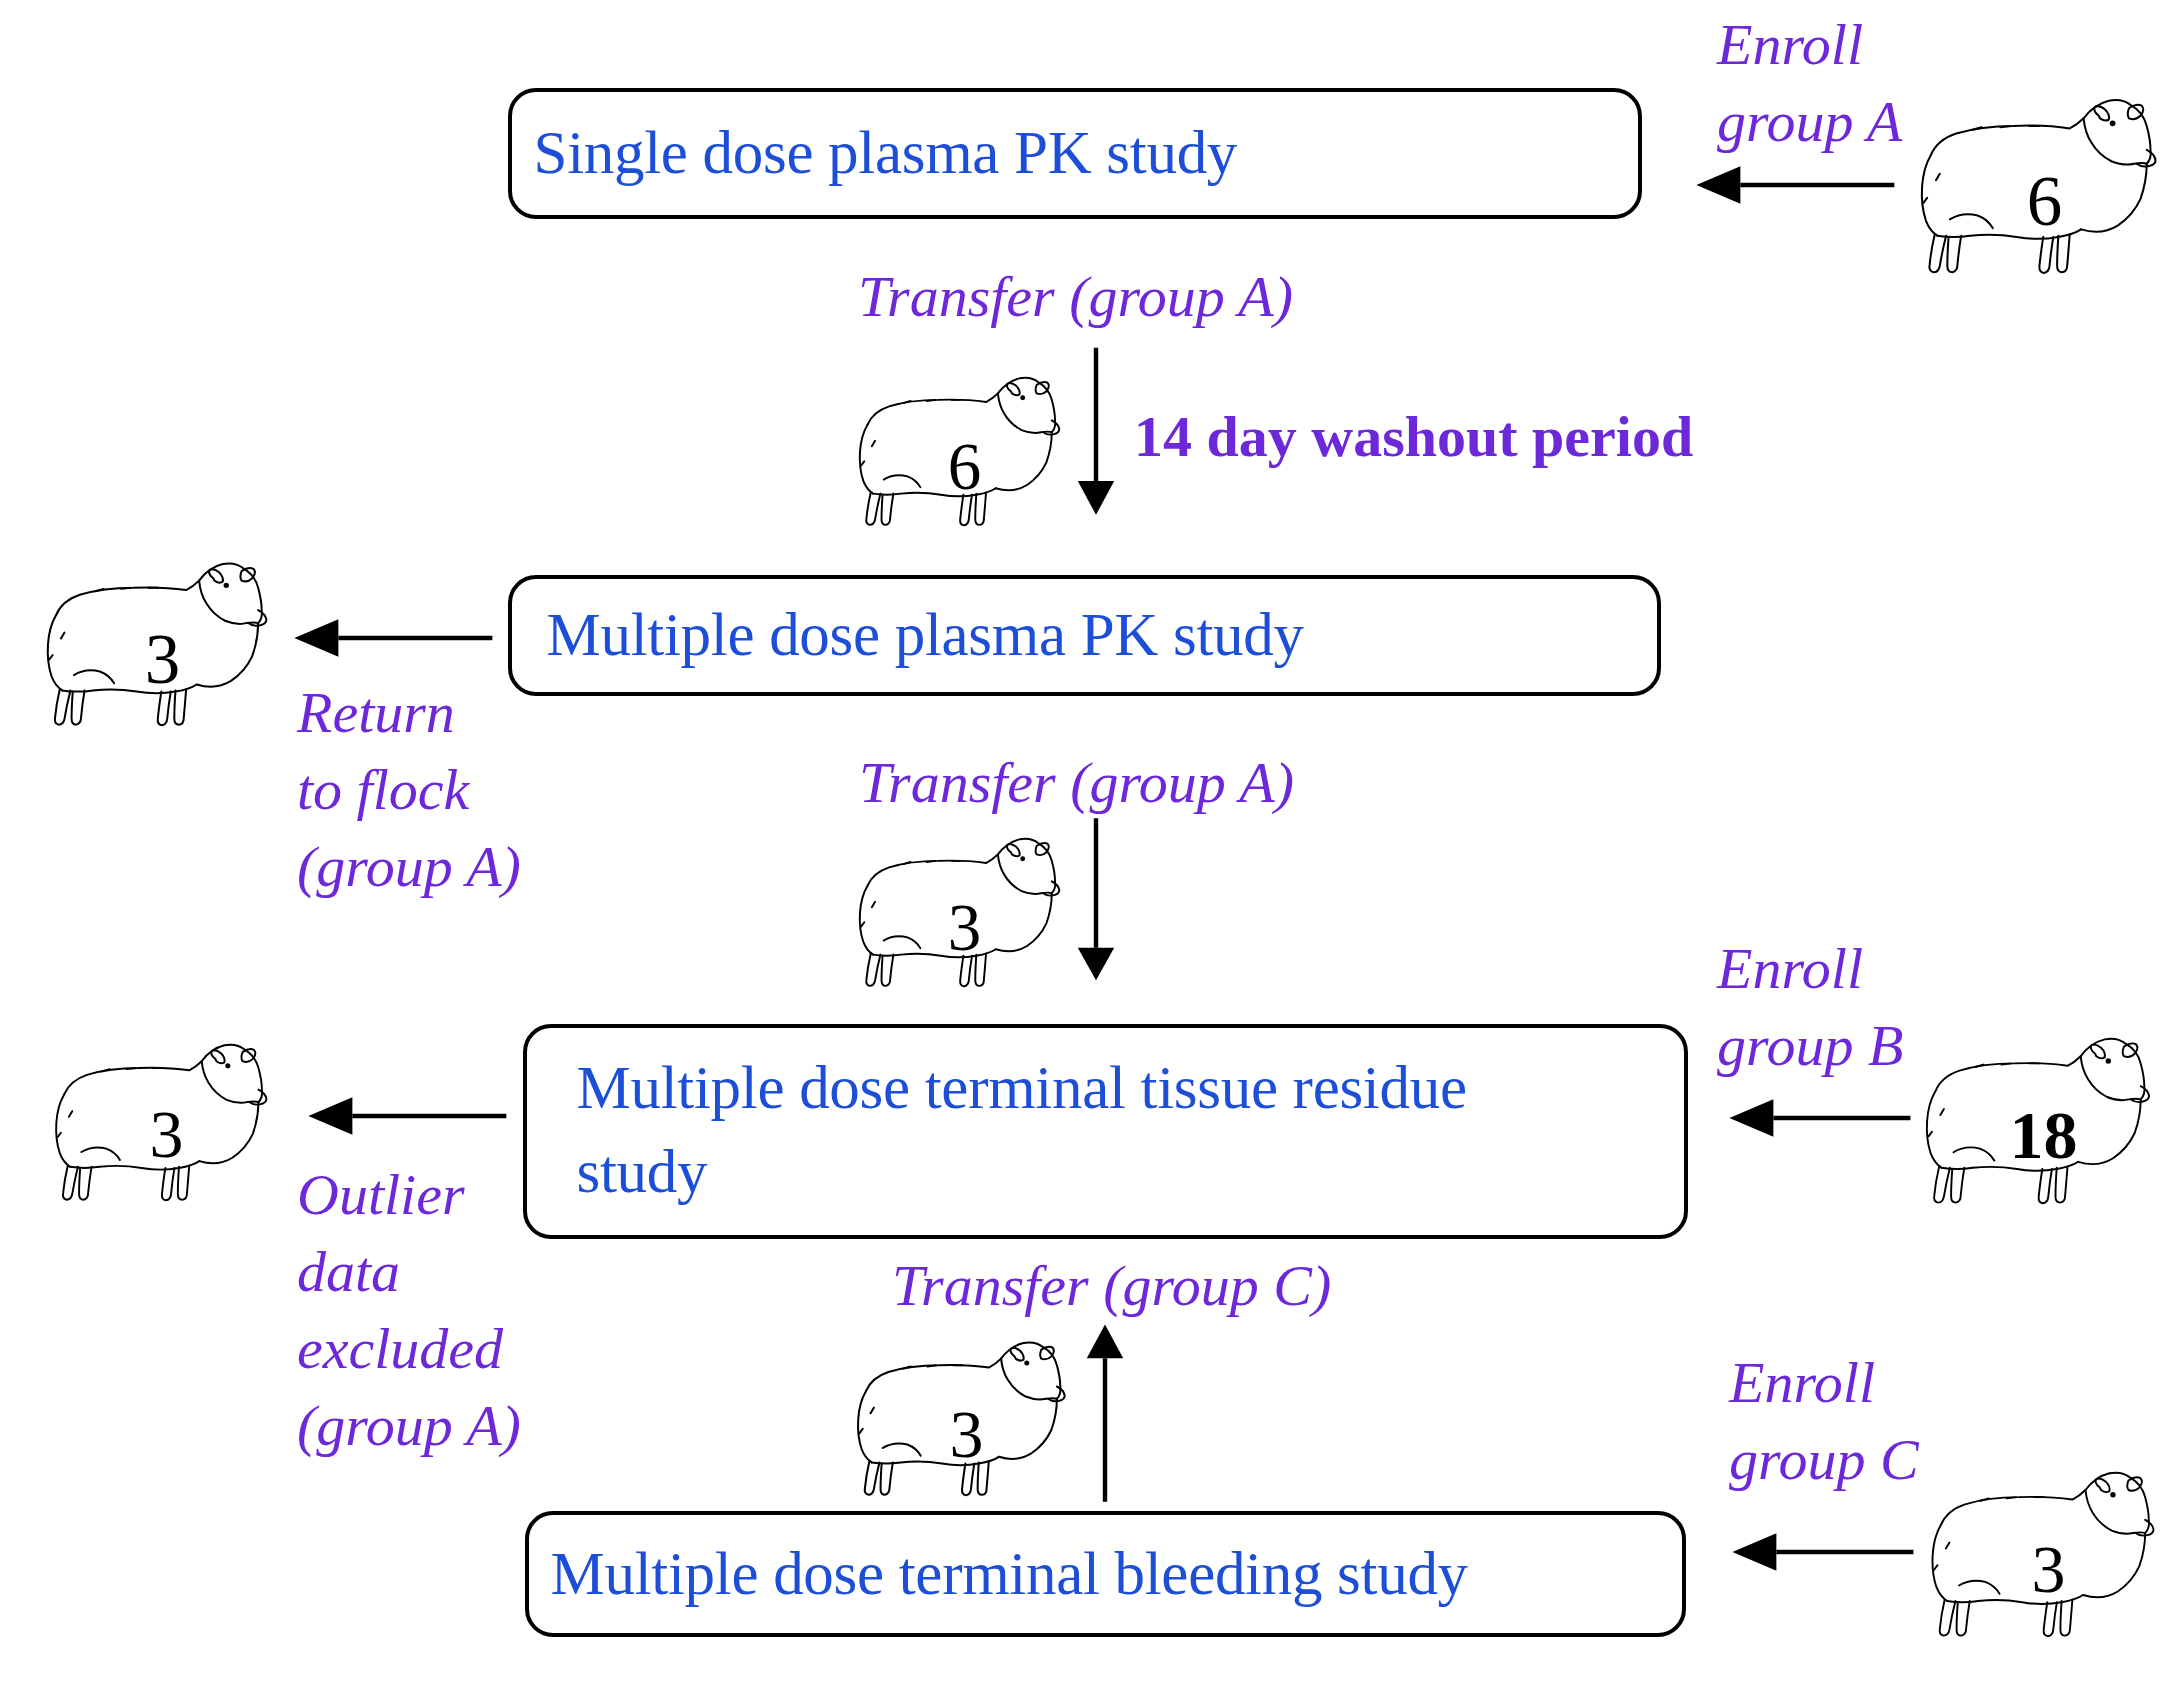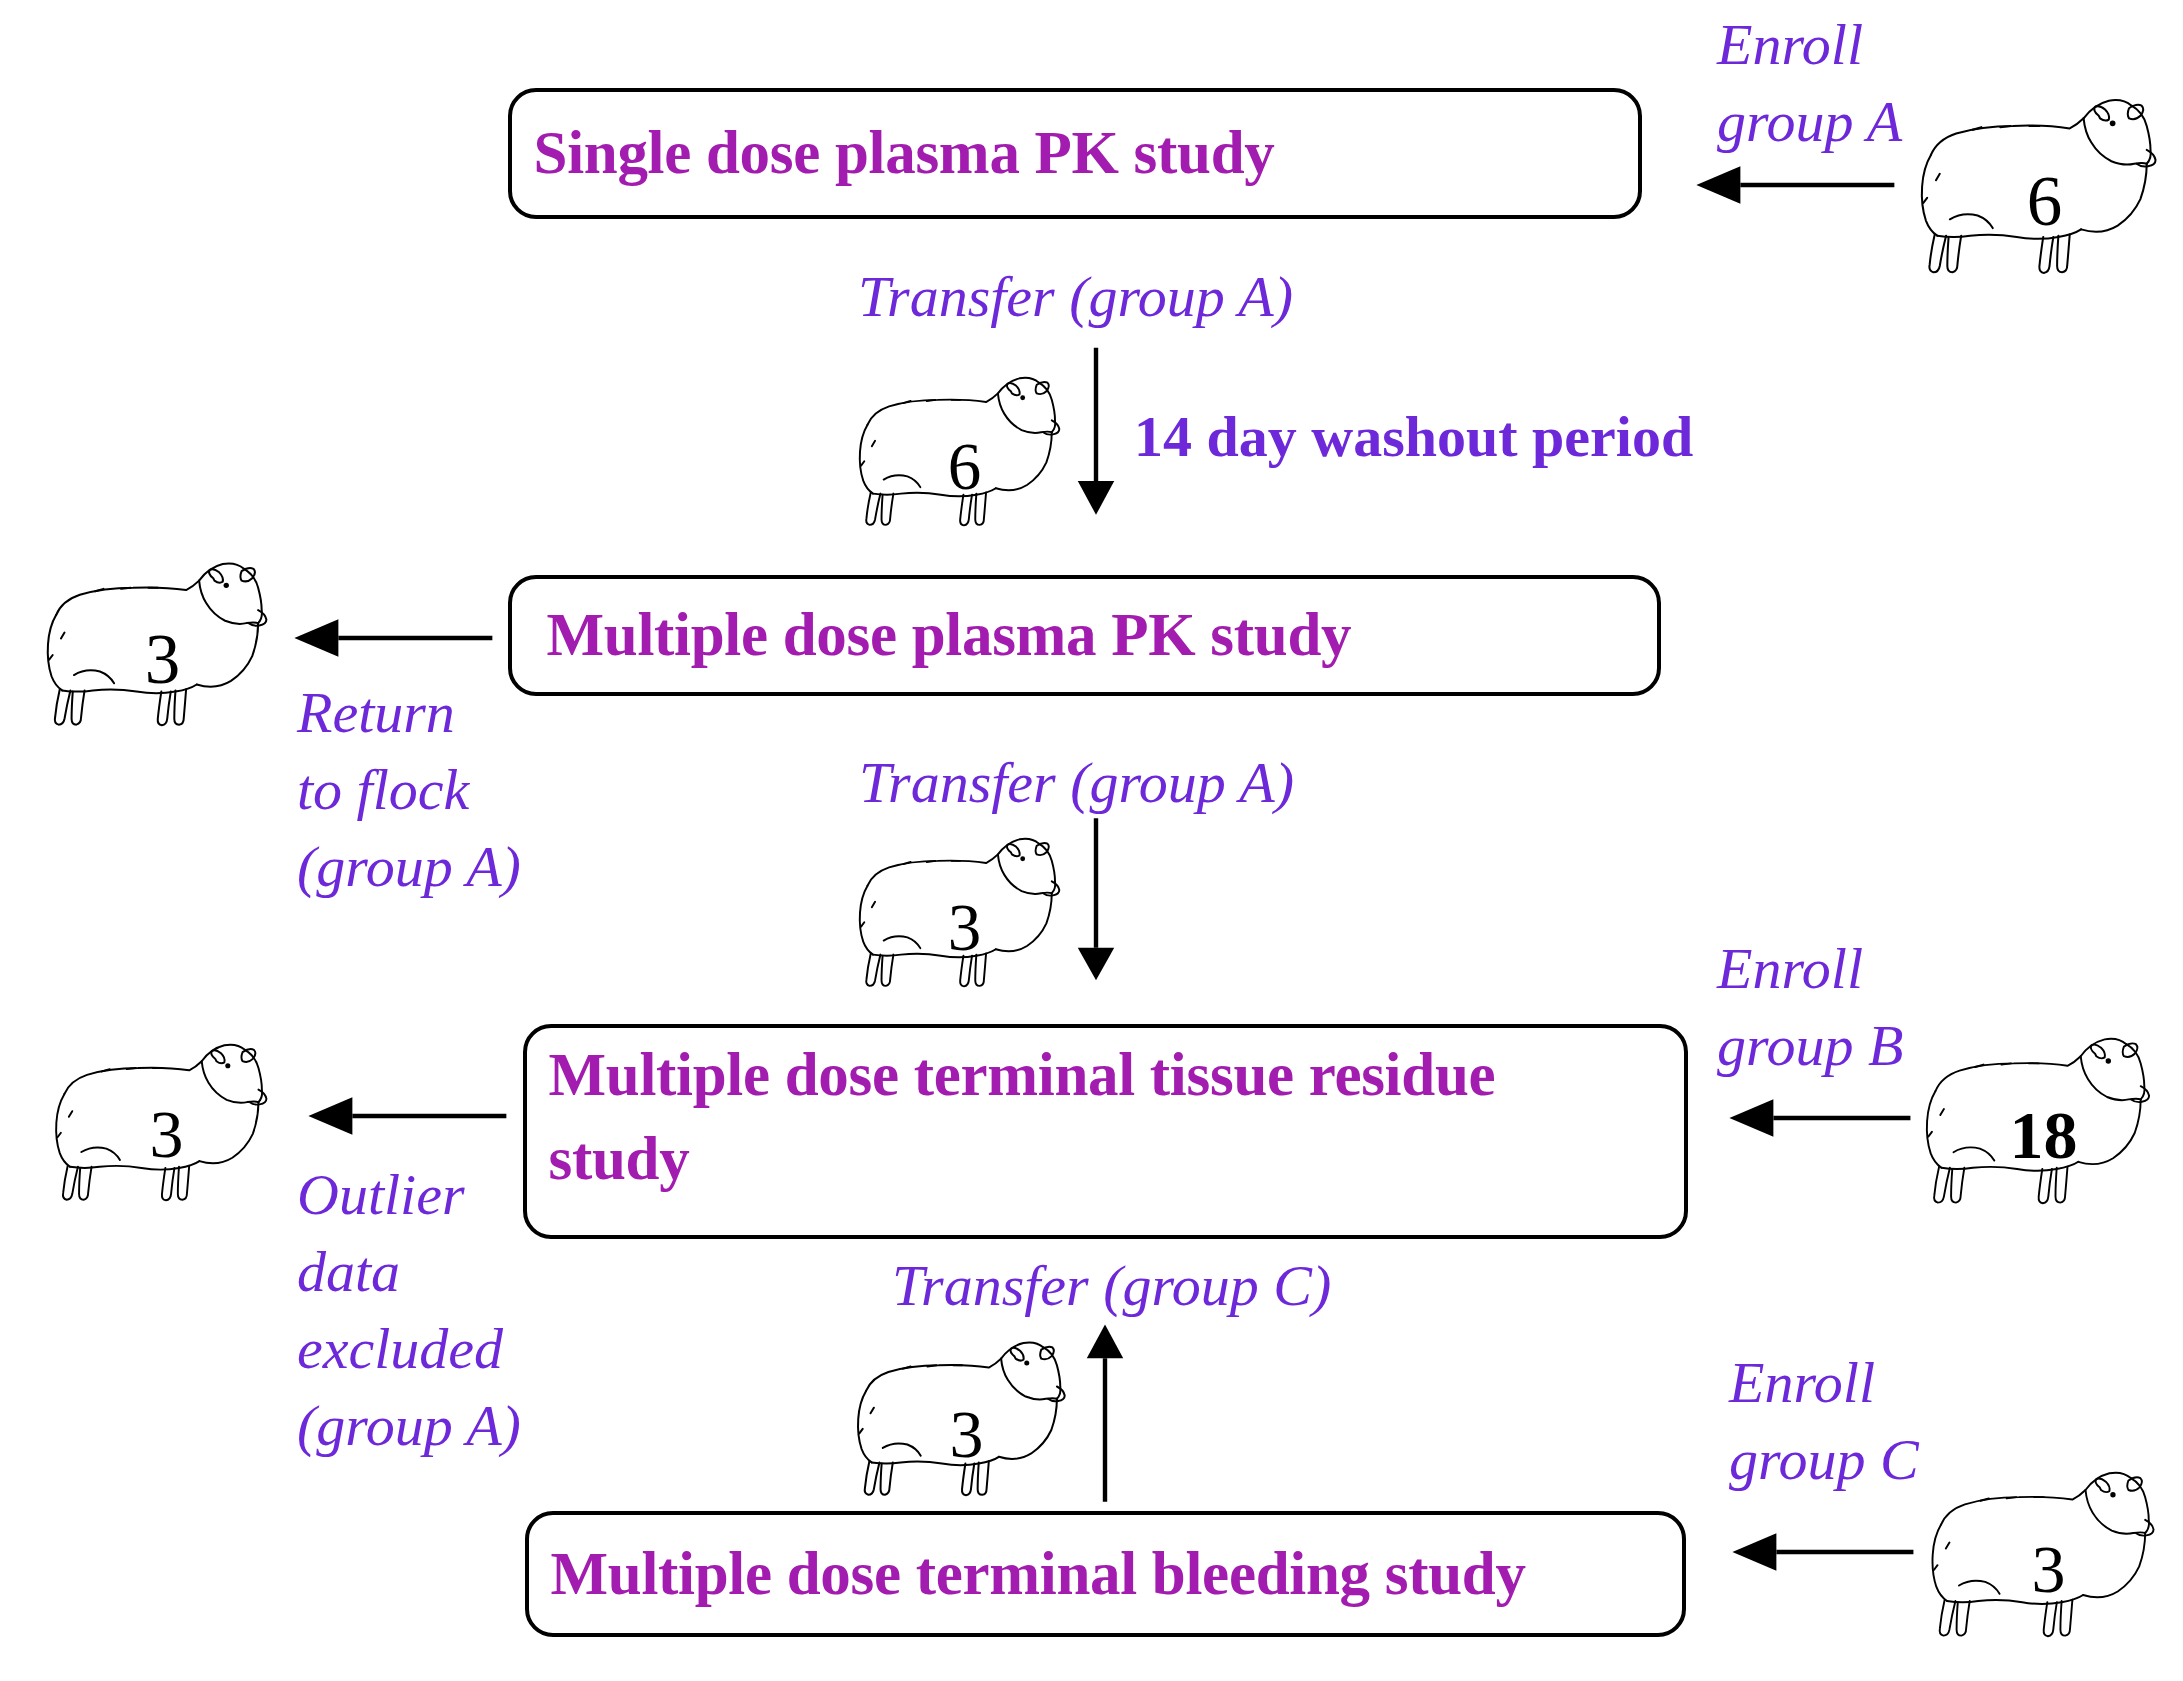--- a/index.html
+++ b/index.html
@@ -26,26 +26,25 @@
     border-radius: 28px;
     background: #ffffff;
     display: flex;
     align-items: center;
     justify-content: flex-start;
   }
   .study-box .box-label {
     font-family: "Liberation Serif", "DejaVu Serif", serif;
     font-size: 61px;
     line-height: 1.38;
-    color: #a21caf;
+    color: #1d4ed8;
     padding-left: 21.5px;
     padding-right: 16.4px;
     white-space: pre-line;
     letter-spacing: -0.3px;
-    font-weight: bold;
   }
 
   
   .anno {
     position: absolute;
     font-family: "Liberation Serif", "DejaVu Serif", serif;
     font-style: italic;
     font-size: 58px;
     line-height: 1.33;
     color: #6d28d9;
@@ -242,21 +241,21 @@
         <path d="M58 250 Q56 276 56 296 Q56 306 64 306 Q72 304 72 294 Q74 272 78 248"></path>
         <path d="M208 250 Q204 276 202 296 Q201 306 209 307 Q217 306 218 296 Q220 274 224 250"></path>
         <path d="M232 248 Q230 276 230 296 Q230 306 238 306 Q246 305 246 295 Q248 272 250 246"></path>
         <path d="M96 80 l14 -4 M140 76 l16 -2 M186 74 l16 0 M44 150 l-6 10 M24 188 l-6 8"></path>
       </g>
     </svg>
     <div class="sheep-count" style="top:68px; font-size:67px;">3</div>
   </div>
 
   <div class="study-box" style="left:523px; top:1024px; width:1165px; height:215px; align-items:flex-start;">
-    <span class="box-label" style="padding-top:5px;">Multiple dose terminal tissue residue
+    <span class="box-label" style="padding-top:18px;margin-left:28px;">Multiple dose terminal tissue residue
 study</span>
   </div>
 
   <div class="arrow" style="left:292px; top:1094px; width:215px; height:44px;">
     <svg width="215" height="44" viewBox="0 0 340 70">
       <line x1="340" y1="35" x2="95" y2="35" stroke="#000" stroke-width="7"></line>
       <polygon points="95,5 95,65 25,35" fill="#000"></polygon>
     </svg>
   </div>
 

